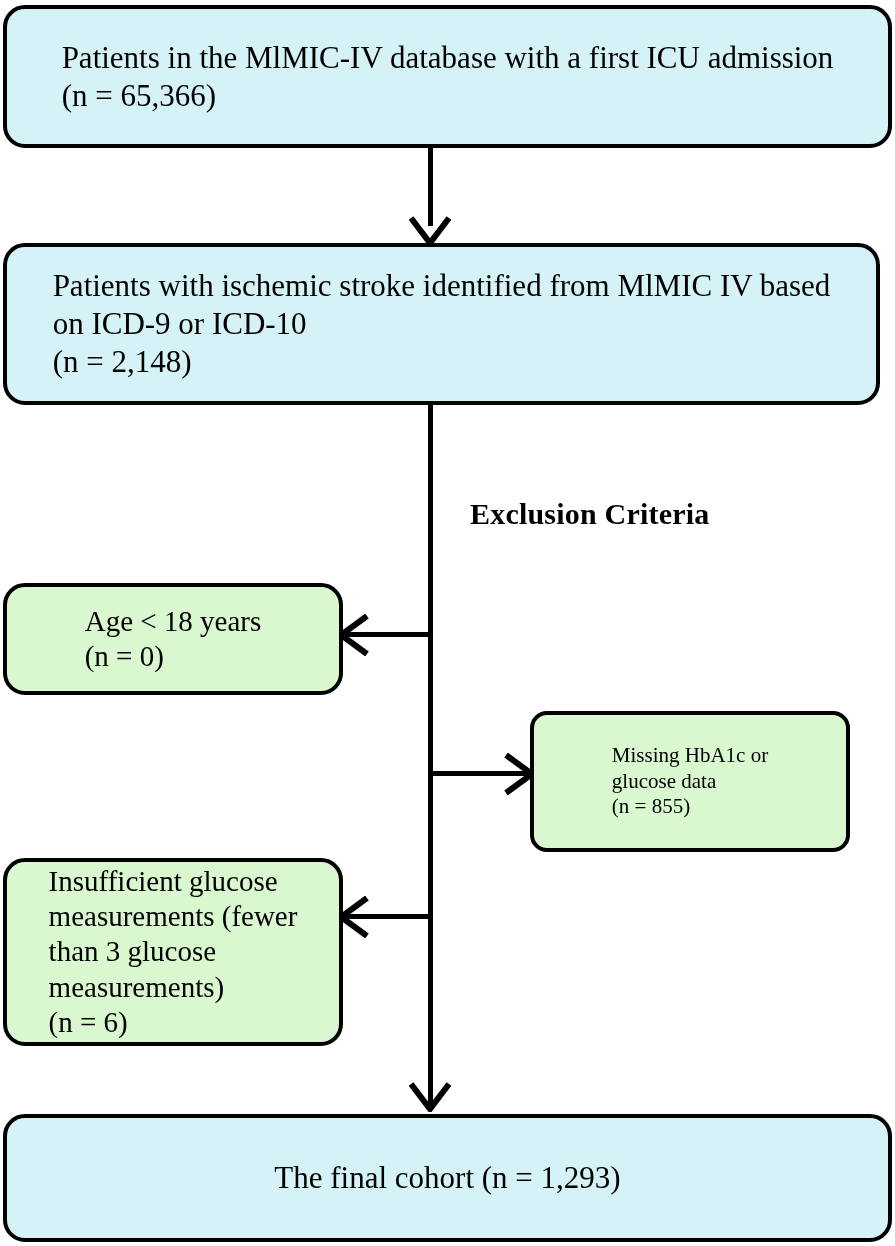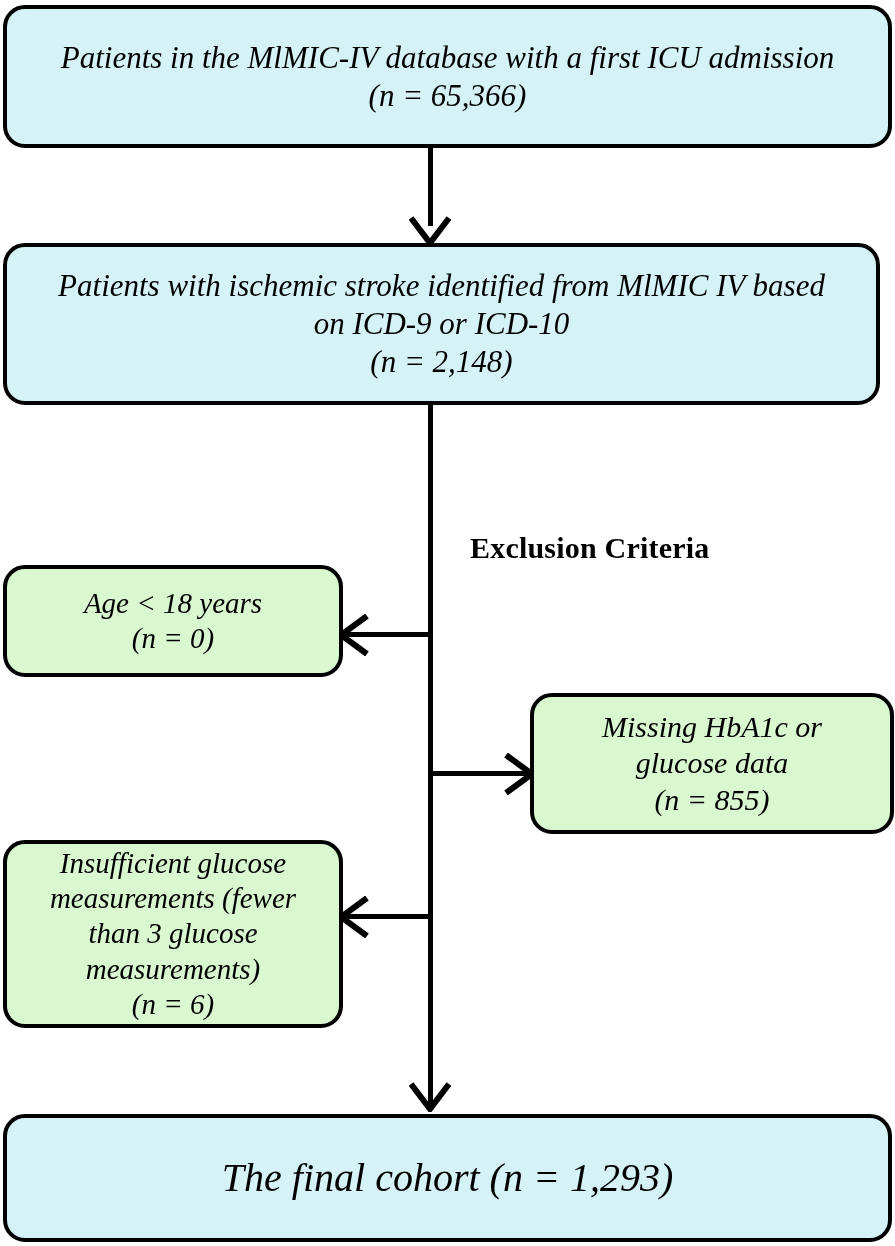--- a/index.html
+++ b/index.html
@@ -20,44 +20,43 @@
     overflow: hidden;
   }
   .node {
     position: absolute;
     box-sizing: border-box;
     border: 4px solid #000000;
     border-radius: 22px;
     display: flex;
     align-items: center;
     justify-content: center;
-    text-align: center;
     line-height: 1.22;
     padding: 4px 10px;
     white-space: pre-line;
-    font-style: italic;
   }
   .node-blue {
     background: #d5f2f7;
   }
   .node-green {
     background: #d9f8d0;
+    margin-top: 18px;
   }
   .node-text {
     display: block;
     white-space: pre-line;
   }
 
   
   #node-source      { left: 3px;   top: 5px;     width: 889px; height: 143px; font-size: 31px; }
   #node-stroke      { left: 3px;   top: 243px;   width: 877px; height: 162px; font-size: 31px; border-radius: 22px; }
   #node-age         { left: 3px;   top: 565px;   width: 340px; height: 112px; font-size: 29px; }
-  #node-hba1c       { left: 530px; top: 693px;   width: 364px; height: 141px; font-size: 30px; }
+  #node-hba1c       { left: 530px; top: 693px;   width: 320px; height: 141px; font-size: 21px; border-radius: 17px; }
   #node-glucose     { left: 3px;   top: 840px;   width: 340px; height: 188px; font-size: 29px; }
-  #node-final       { left: 3px;   top: 1114px;  width: 889px; height: 128px; font-size: 40px; }
+  #node-final       { left: 3px;   top: 1114px;  width: 889px; height: 128px; font-size: 31px; }
 
   
   .vline {
     position: absolute;
     width: 5px;
     background: #000000;
   }
   .hline {
     position: absolute;
     height: 5px;
@@ -84,21 +83,20 @@
 
   
   #exclusion-label {
     position: absolute;
     left: 470px;
     top: 497px;
     font-size: 30px;
     font-weight: bold;
     letter-spacing: 0.2px;
     white-space: nowrap;
-    margin-top: 34px;
   }
 </style>
 </head>
 <body>
 
 <div id="flowchart-root">
 
   <div class="node node-blue" id="node-source">
     <span class="node-text">Patients in the MlMIC-IV database with a first ICU admission
 (n = 65,366)</span>

